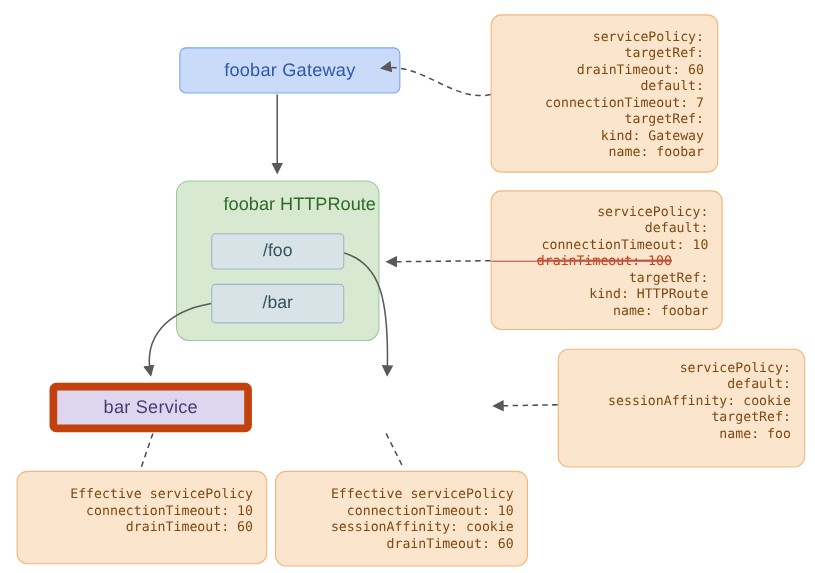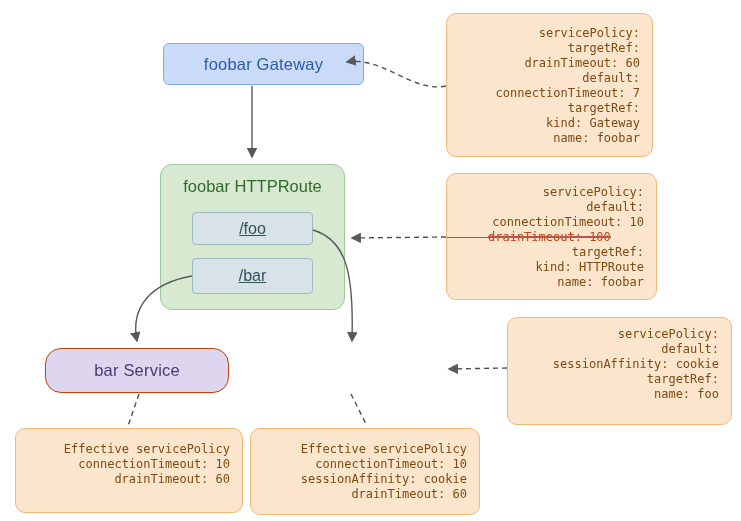--- a/index.html
+++ b/index.html
@@ -20,26 +20,26 @@
     background:#d8e9d2; border:1px solid #9ec99a; border-radius:12px;
     color:#2e6b27; z-index:2;
   }
   .httproute-label {
     position:absolute; top:13px; left:0; width:100%; text-align:center;
     font-size:16.5px; color:#2e6b27;
   }
   .route-box {
     position:absolute; display:flex; align-items:center; justify-content:center;
     box-sizing:border-box; background:#d7e3e7; border:1px solid #9db9c2;
-    border-radius:4px; color:#33525c; font-size:16px; z-index:2;text-decoration:underline;
+    border-radius:4px; color:#33525c; font-size:16px; z-index:2;
   }
   .route-foo { left:192px; top:212px; width:121px; height:33px; }
   .route-bar { left:192px; top:258px; width:121px; height:36px; }
   .service {
-    background:#ded5ef; border:1px solid #c2410c; border-radius:16px; color:#463c72;
+    background:#ded5ef; border:7px solid #c2410c; border-radius:6px; color:#463c72;
   }
   .bar-service { left:45px; top:348px; width:184px; height:45px; }
   .foo-service { left:260px; top:348px; width:183px; height:45px; }
   .code-box {
     position:absolute; box-sizing:border-box;
     background:#fce5cd; border:1px solid #f1b879; border-radius:10px;
     color:#7d4a10; font-family:"DejaVu Sans Mono", monospace;
     font-size:12px; line-height:15px; padding:12px; z-index:2;
   }
   .code-line { white-space:pre;text-align:right; }
@@ -65,21 +65,21 @@
 </head>
 <body>
 
 <div class="canvas">
 
   <div class="node gateway">
     <span>foobar Gateway</span>
   </div>
 
   <div class="node httproute"></div>
-  <div class="httproute-label" style="position:absolute; left:160px; top:177px; width:185px; text-align:center; z-index:2;">foobar HTTPRoute</div>
+  <div class="httproute-label" style="position:absolute; left:160px; top:177px; width:185px; text-align:center; z-index:2;padding-left:20px;">foobar HTTPRoute</div>
 
   <div class="route-box route-foo">
     <span>/foo</span>
   </div>
   <div class="route-box route-bar">
     <span>/bar</span>
   </div>
 
   <div class="node service bar-service">
     <span>bar Service</span>

